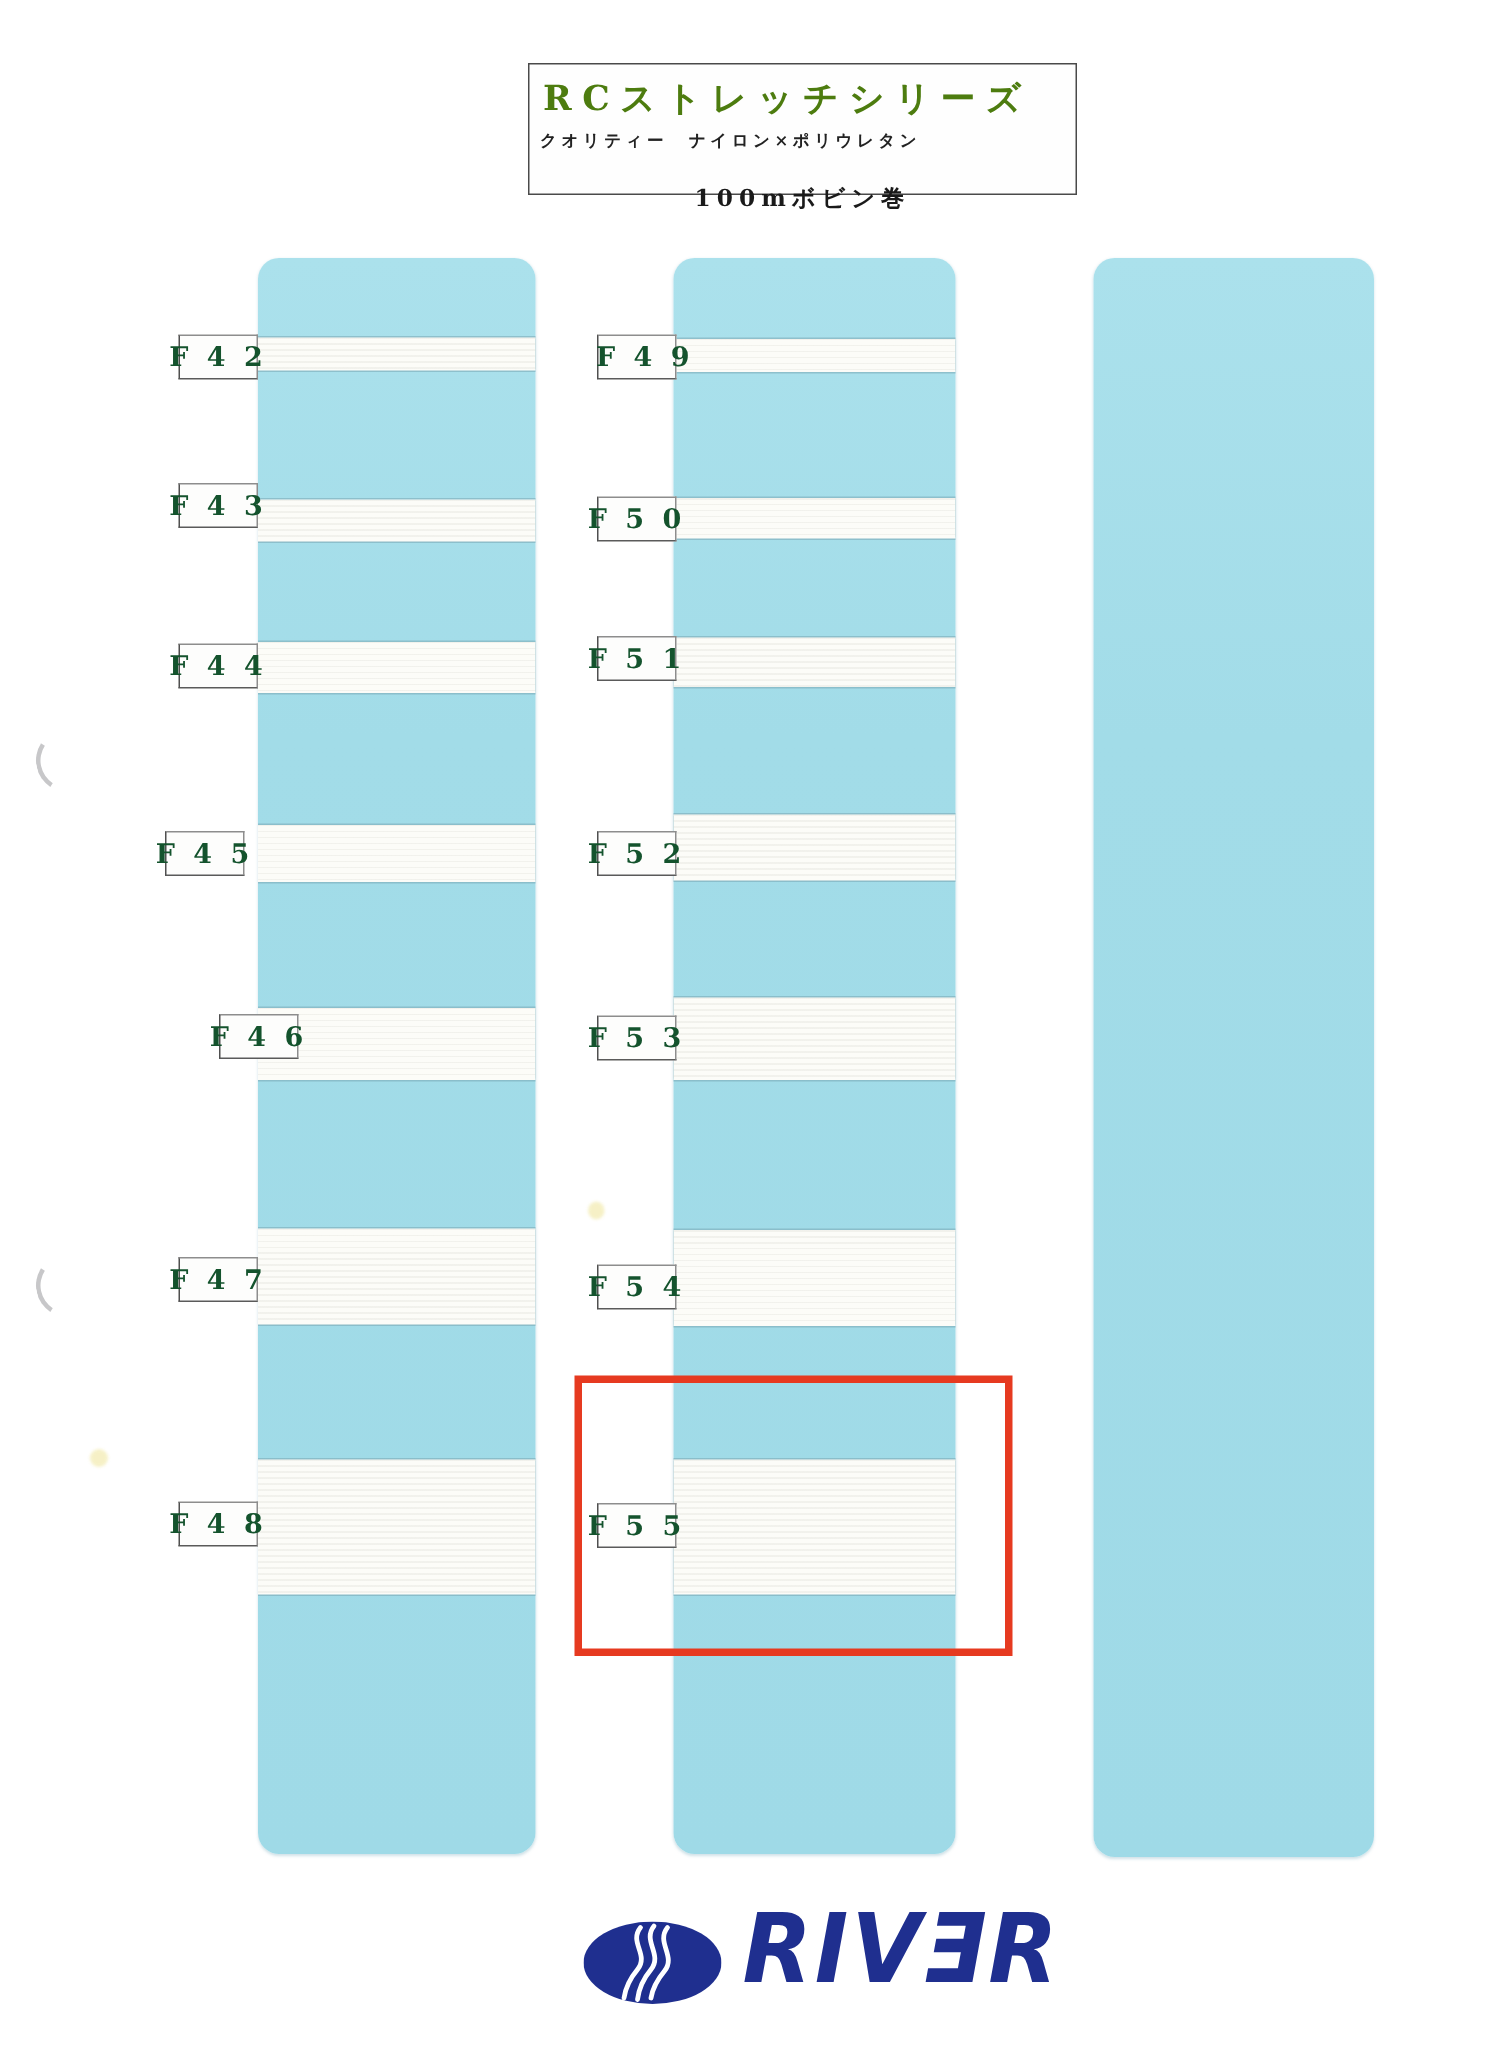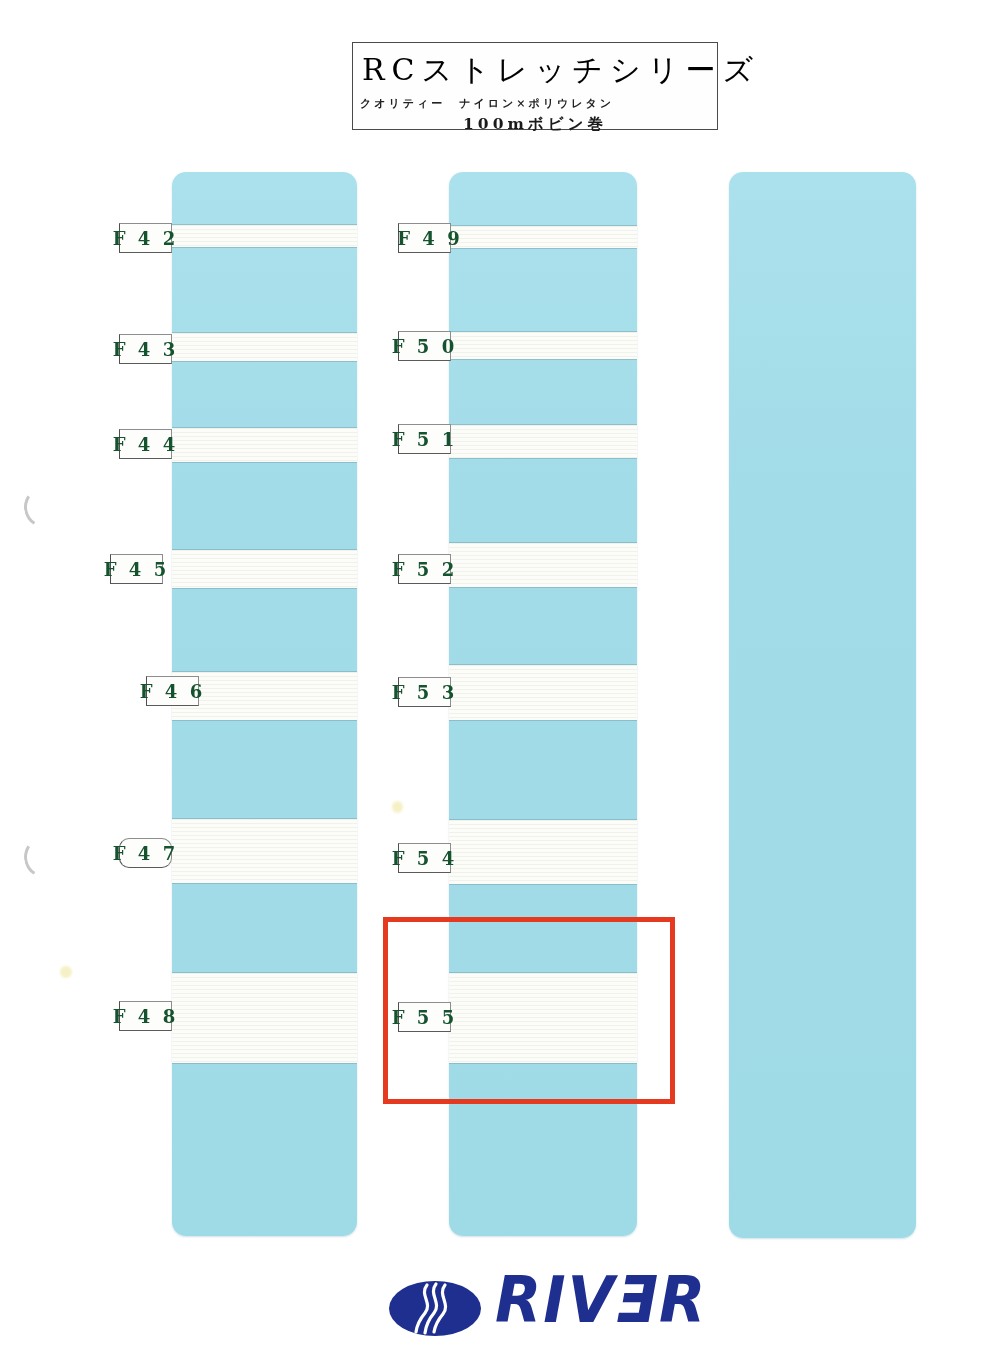--- a/index.html
+++ b/index.html
@@ -12,30 +12,30 @@
   .page{position:absolute;inset:0;}
 
   
   .title-box{
     position:absolute;left:352px;top:42px;width:366px;height:88px;
     box-sizing:border-box;border:1px solid #4a4a4a;
     background:#fefefe;
     padding-top:7px;
   }
   .title-line1{
-    font-size:30px;font-weight:400;letter-spacing:7px;
-    color:#000000;padding-left:9px;white-space:nowrap;
+    font-size:23px;font-weight:700;letter-spacing:7px;
+    color:#4d7c0f;padding-left:9px;white-space:nowrap;
   }
   .title-line2{
     font-size:11px;font-weight:600;letter-spacing:3px;
     color:#222;padding-left:7px;margin-top:5px;white-space:nowrap;
   }
   .title-line3{
     font-size:15.5px;font-weight:700;letter-spacing:4px;
-    color:#1a1a1a;margin-top:3px;text-align:center;white-space:nowrap;
+    color:#1a1a1a;margin-top:21px;text-align:center;white-space:nowrap;
   }
 
   
   .panel{
     position:absolute;top:172px;height:1064px;
     background:linear-gradient(180deg,#abe1ec 0%,#a2dce8 30%,#9fdae7 100%);
     border-radius:14px;
     box-shadow:0 1px 2px rgba(120,170,185,.35);
   }
   .panel-left{left:172px;width:185px;}
@@ -132,25 +132,25 @@
     <div class="strip" style="top:253px;height:33px;"></div>
     <div class="strip" style="top:371px;height:44px;"></div>
     <div class="strip" style="top:493px;height:55px;"></div>
     <div class="strip" style="top:648px;height:64px;"></div>
     <div class="strip" style="top:801px;height:90px;"></div>
   </div>
 
   <div class="panel panel-right"></div>
 
   <div class="code-label" style="left:119px;top:223px;">F 4 2</div>
-  <div class="code-label" style="left:119px;top:334px;">F 4 3</div>
+  <div class="code-label" style="left:119px;top:322px;">F 4 3</div>
   <div class="code-label" style="left:119px;top:429px;">F 4 4</div>
   <div class="code-label" style="left:110px;top:554px;">F 4 5</div>
   <div class="code-label" style="left:111px;top:676px;margin-left:35px;">F 4 6</div>
-  <div class="code-label" style="left:119px;top:838px;border-radius:10px;">F 4 7</div>
+  <div class="code-label" style="left:119px;top:838px;">F 4 7</div>
   <div class="code-label" style="left:119px;top:1001px;">F 4 8</div>
 
   <div class="code-label" style="left:398px;top:223px;padding-left:11px;">F 4 9</div>
   <div class="code-label" style="left:398px;top:331px;">F 5 0</div>
   <div class="code-label" style="left:398px;top:424px;">F 5 1</div>
   <div class="code-label" style="left:398px;top:554px;">F 5 2</div>
   <div class="code-label" style="left:398px;top:677px;">F 5 3</div>
   <div class="code-label" style="left:398px;top:843px;">F 5 4</div>
   <div class="code-label" style="left:398px;top:1002px;">F 5 5</div>
 

